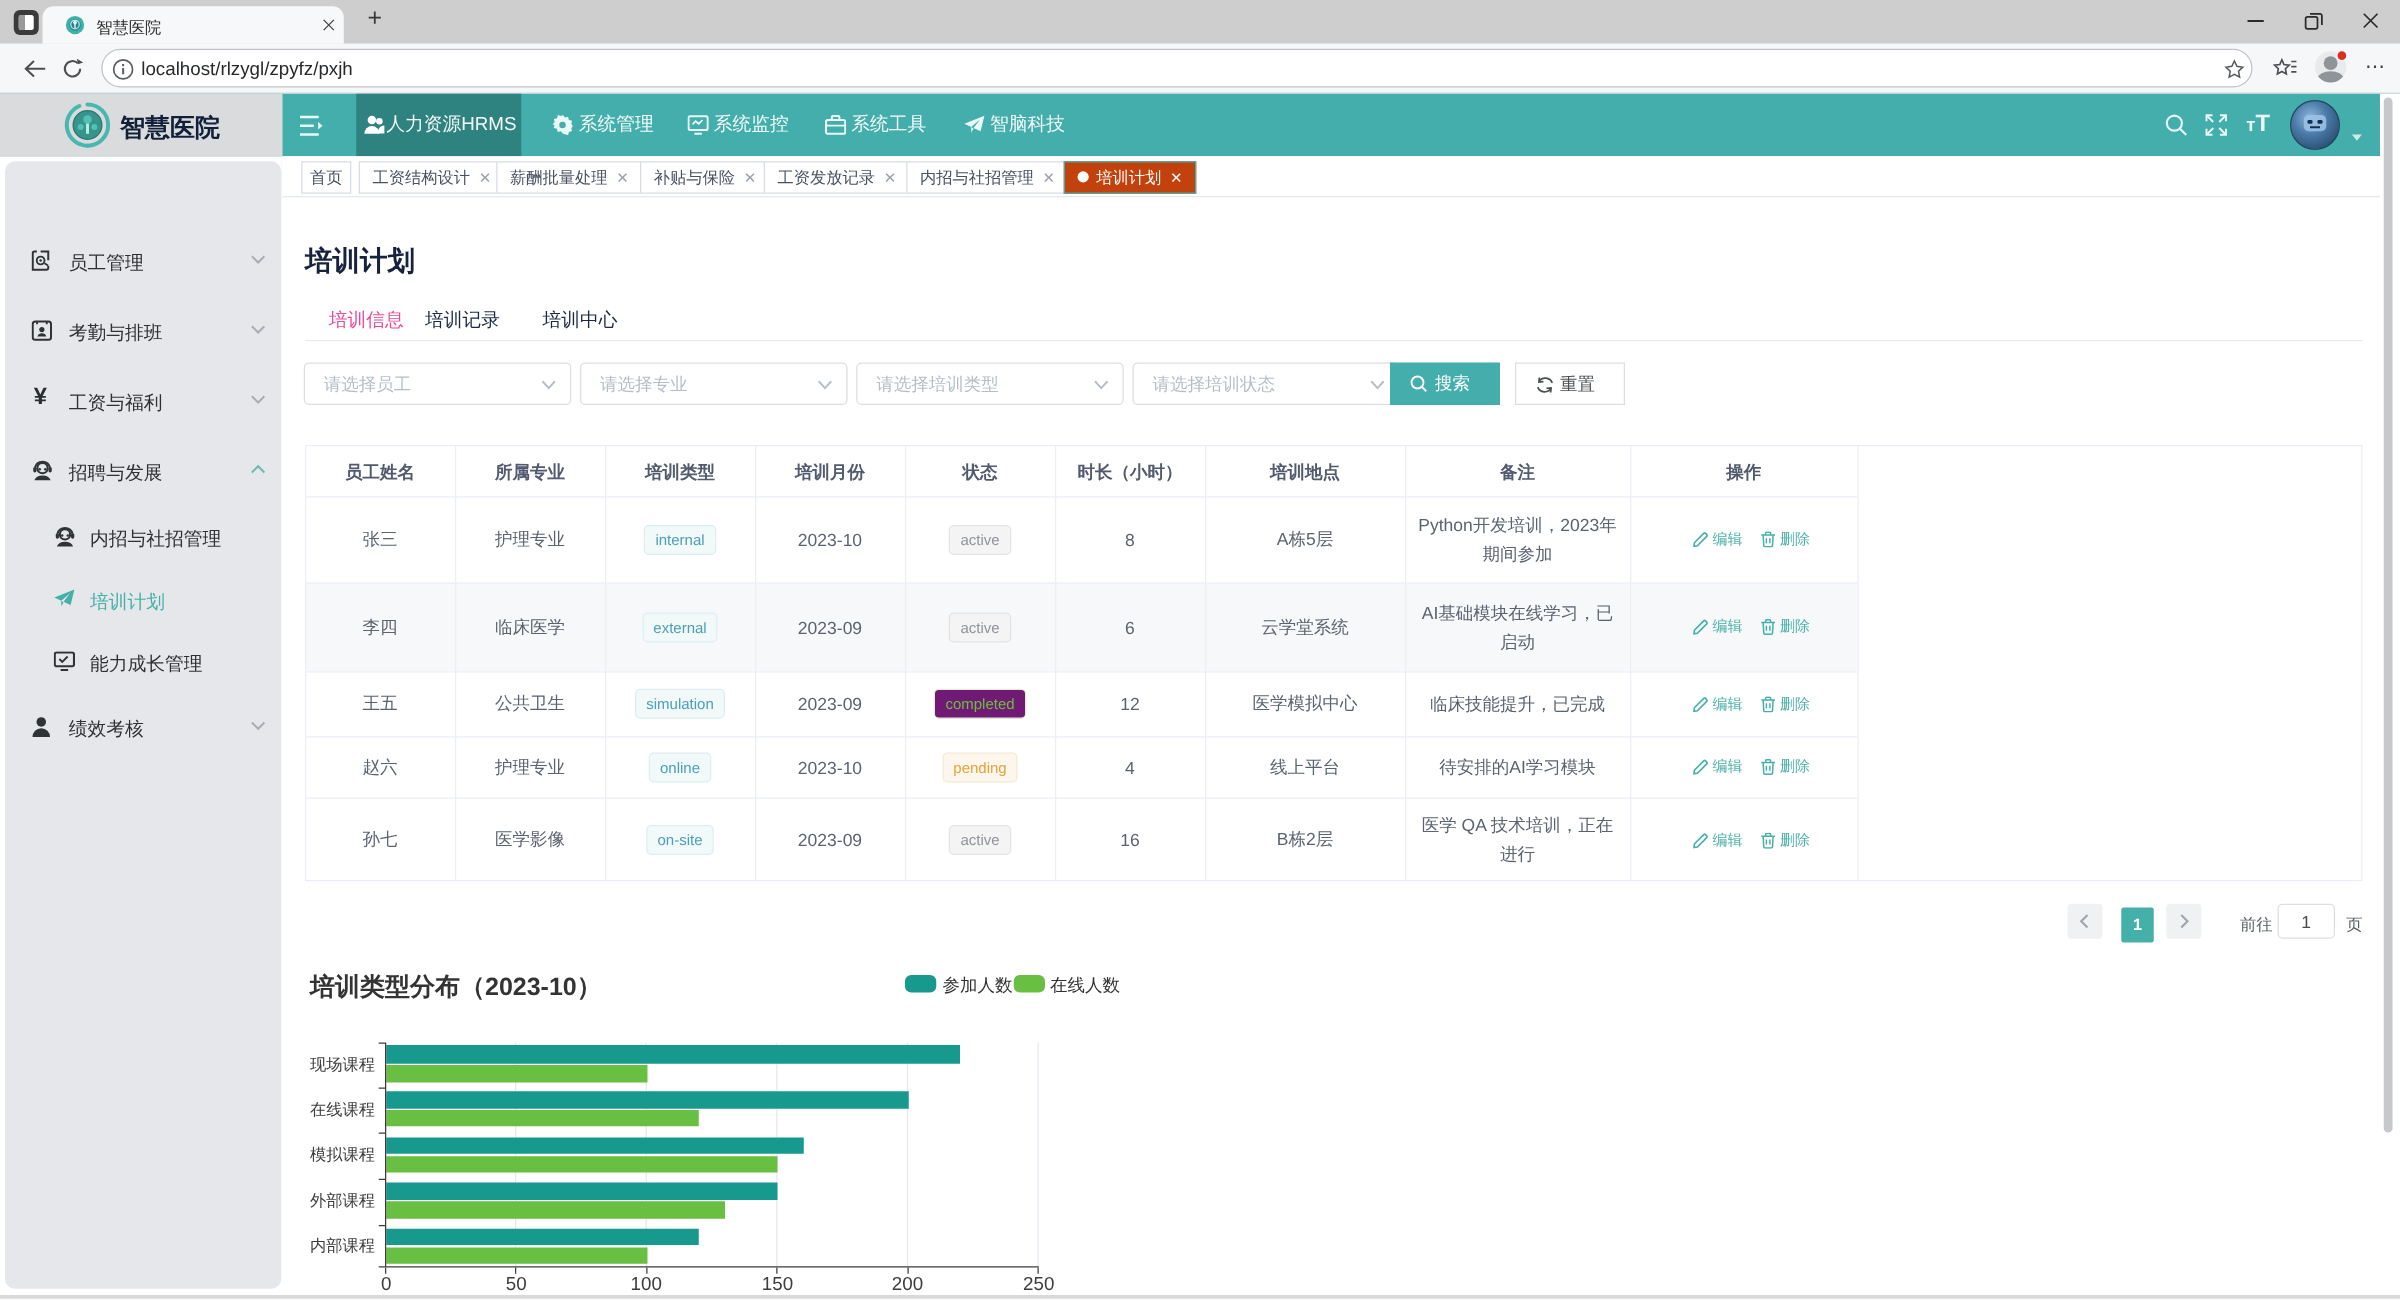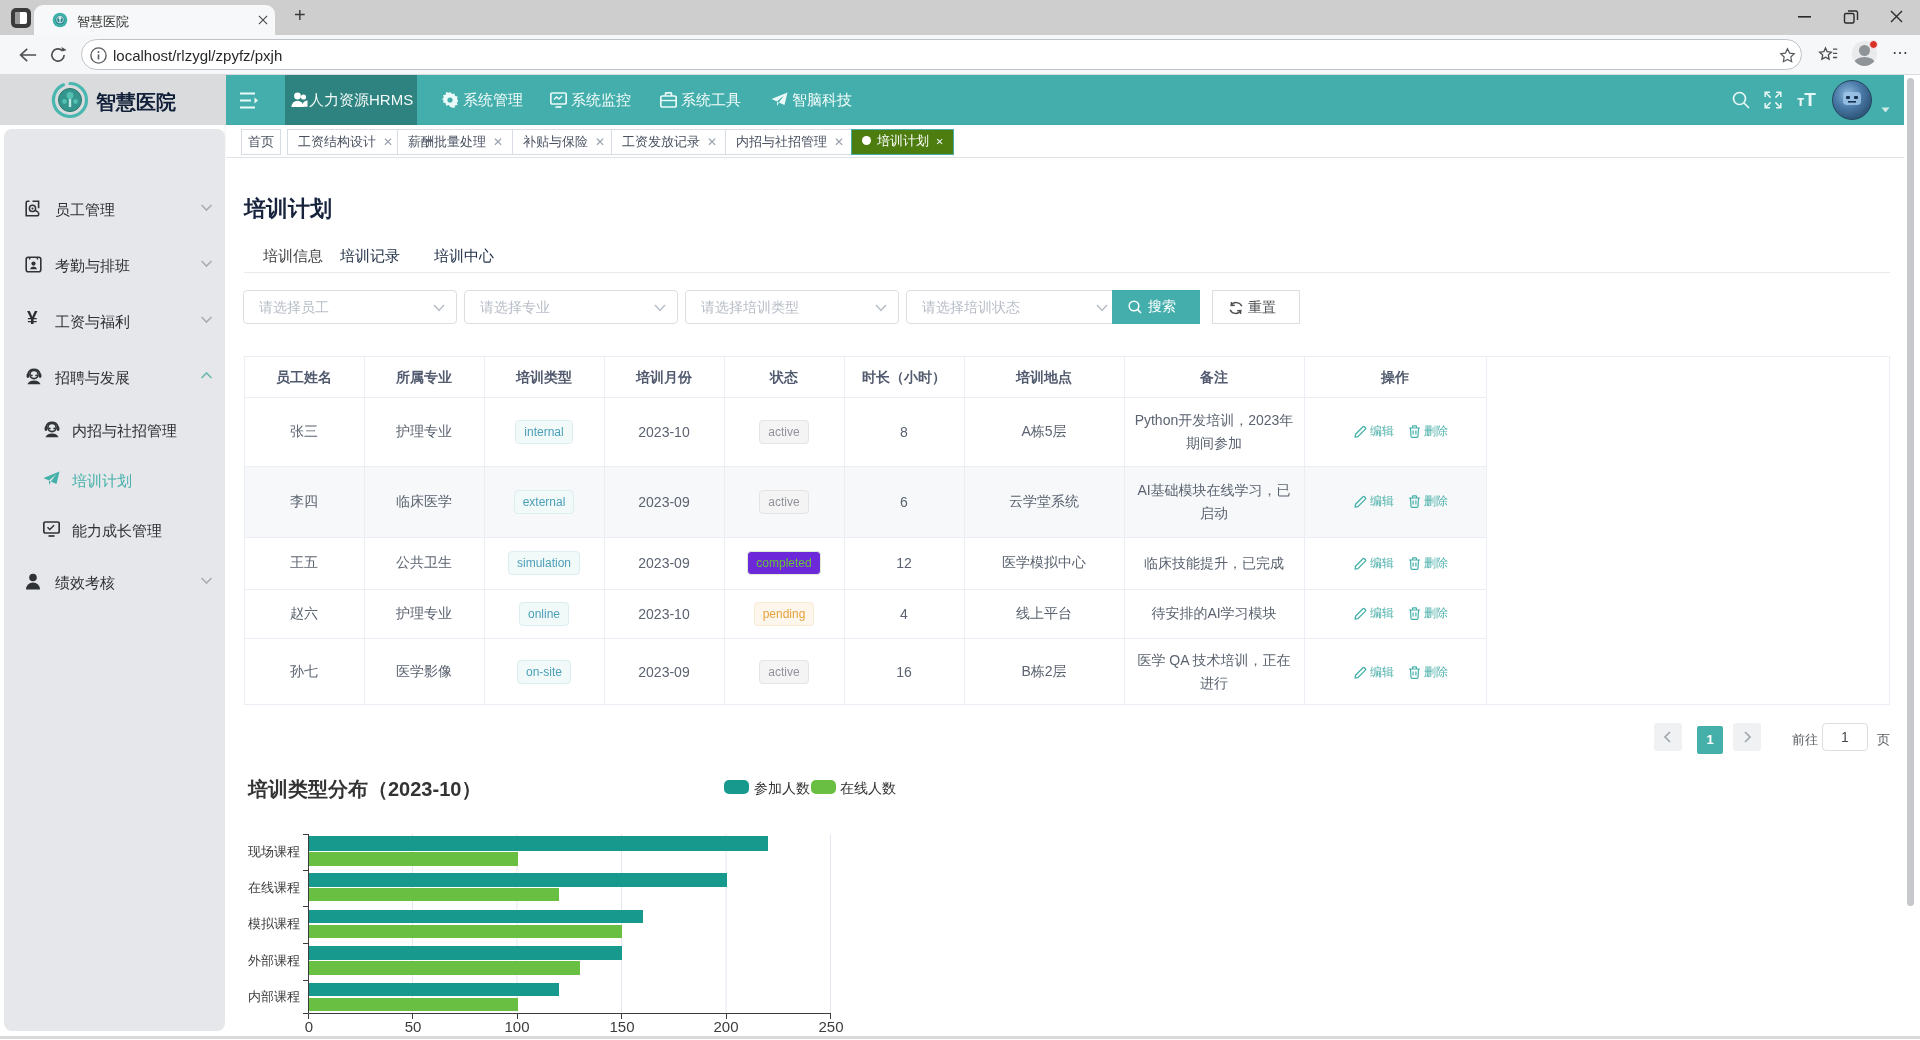--- a/index.html
+++ b/index.html
@@ -25,21 +25,21 @@
 #navbar { position:absolute; left:0; top:75px; width:1920px; height:50px; background:#43aeac; }
 #logoblock { position:absolute; left:0; top:0; width:226px; height:50px; background:#d9dbdd; }
 #logotext { position:absolute; left:96px; top:14px; font-size:20px; font-weight:bold; color:#111f38; }
 .navitem { position:absolute; top:0; height:50px; line-height:50px; color:#f2fbfa; font-size:15px; white-space:nowrap; }
 .navitem.active { background:#2e827f; }
 
 
 #chiprow { position:absolute; left:226px; top:125px; width:1694px; height:33px; background:#fff; border-bottom:1px solid #dfe3e8; box-shadow:0 1px 3px rgba(0,0,0,0.08);}
 .chip { position:absolute; top:4px; height:26px; line-height:24px; border:1px solid #d8dce5; background:#fff; color:#495060; font-size:13px; white-space:nowrap; }
 .chip .x { color:#9aa0ab; font-size:12px; margin-left:7px; }
-.chip.active { background:#4d7c0f; border-color:#43aeac; color:#fff;font-family:Liberation Mono, monospace; }
+.chip.active { background:#c2410c; border-color:#43aeac; color:#fff; }
 .chip.active .x { color:#eafaf8; }
 .dot { display:inline-block; width:9px; height:9px; background:#fff; border-radius:50%; margin-right:6px; position:relative; top:0px;}
 
 
 #sidebar { position:absolute; left:4px; top:129px; width:221px; height:902px; background:#e5e7ea; border-radius:8px; }
 .smenu { position:absolute; left:0; width:221px; height:56px; }
 .smenu .ic { position:absolute; left:21px; top:19px; }
 .smenu .t { position:absolute; left:51px; top:20px; font-size:15px; color:#2e3033; white-space:nowrap; }
 .smenu .ar { position:absolute; right:12px; top:22px; }
 .ssub .t { left:68px; }
@@ -57,21 +57,21 @@
 
 #tablebox { position:absolute; left:18px; top:200px; width:1646px; height:348px; }
 .tc { position:absolute; display:flex; align-items:center; justify-content:center; text-align:center; }
 .thead { font-weight:bold; color:#515a6e; font-size:14px; }
 .tbody { color:#5b6370; font-size:14px; }
 .vline { position:absolute; width:1px; background:#ebeef5; }
 .hline { position:absolute; height:1px; background:#ebeef5; }
 .tag { display:inline-block; height:24px; line-height:22px; padding:0 8px; border-radius:4px; font-size:12px; }
 .tag.type { background:#f2f9f9; border:1px solid #ddeef0; color:#4b9fb8; }
 .tag.info { background:#f4f4f5; border:1px solid #e4e4e6; color:#909399; }
-.tag.ok   { background:#6d28d9; border:1px solid #e0efd4; color:#67c23a; }
+.tag.ok   { background:#701a75; border:1px solid #e0efd4; color:#67c23a; }
 .tag.warn { background:#fdf6ec; border:1px solid #f6ead2; color:#e6a23c; }
 .act { color:#4db1aa; font-size:12px; }
 
 
 #charttitle { position:absolute; left:22px; top:618px; font-size:20px; font-weight:bold; color:#333333; }
 .leg { position:absolute; top:622px; font-size:14px; color:#333; }
 
 
 #vscroll { position:absolute; left:1907px; top:78px; width:7px; height:828px; background:#c6c8cb; border-radius:4px; }
 #hscroll { position:absolute; left:0px; top:1036px; width:1920px; height:3px; background:#d8d9db; }
@@ -303,21 +303,21 @@
         <path d="M1 16.5 a7 7 0 0 1 14 0 z" fill="#303336"></path>
       </svg>
     <div class="t">绩效考核</div>
     <svg class="ar" width="13" height="9" viewBox="0 0 13 9">
         <path d="M1.5 2 L6.5 7 L11.5 2" stroke="#a9adb3" stroke-width="1.6" fill="none"></path>
       </svg>
   </div>
 </div>
 <div id="content">
   <h1 class="page">培训计划</h1>
-  <div class="tab1" style="left:37px;color:#404040;">培训信息</div>
+  <div class="tab1" style="left:37px;color:#ec4899;">培训信息</div>
   <div class="tab1" style="left:114px;color:#1b2a42;">培训记录</div>
   <div class="tab1" style="left:208px;color:#1b2a42;">培训中心</div>
   <div id="tabline"></div>
 
   <div class="sel" style="left:17px;">
       <span class="ph">请选择员工</span>
     <svg class="abs" style="right:11px;top:13px" width="12" height="8" viewBox="0 0 12 8">
         <path d="M1 1 L6 6.5 L11 1" stroke="#b6bdc7" stroke-width="1.5" fill="none"></path>
       </svg>
     </div>

